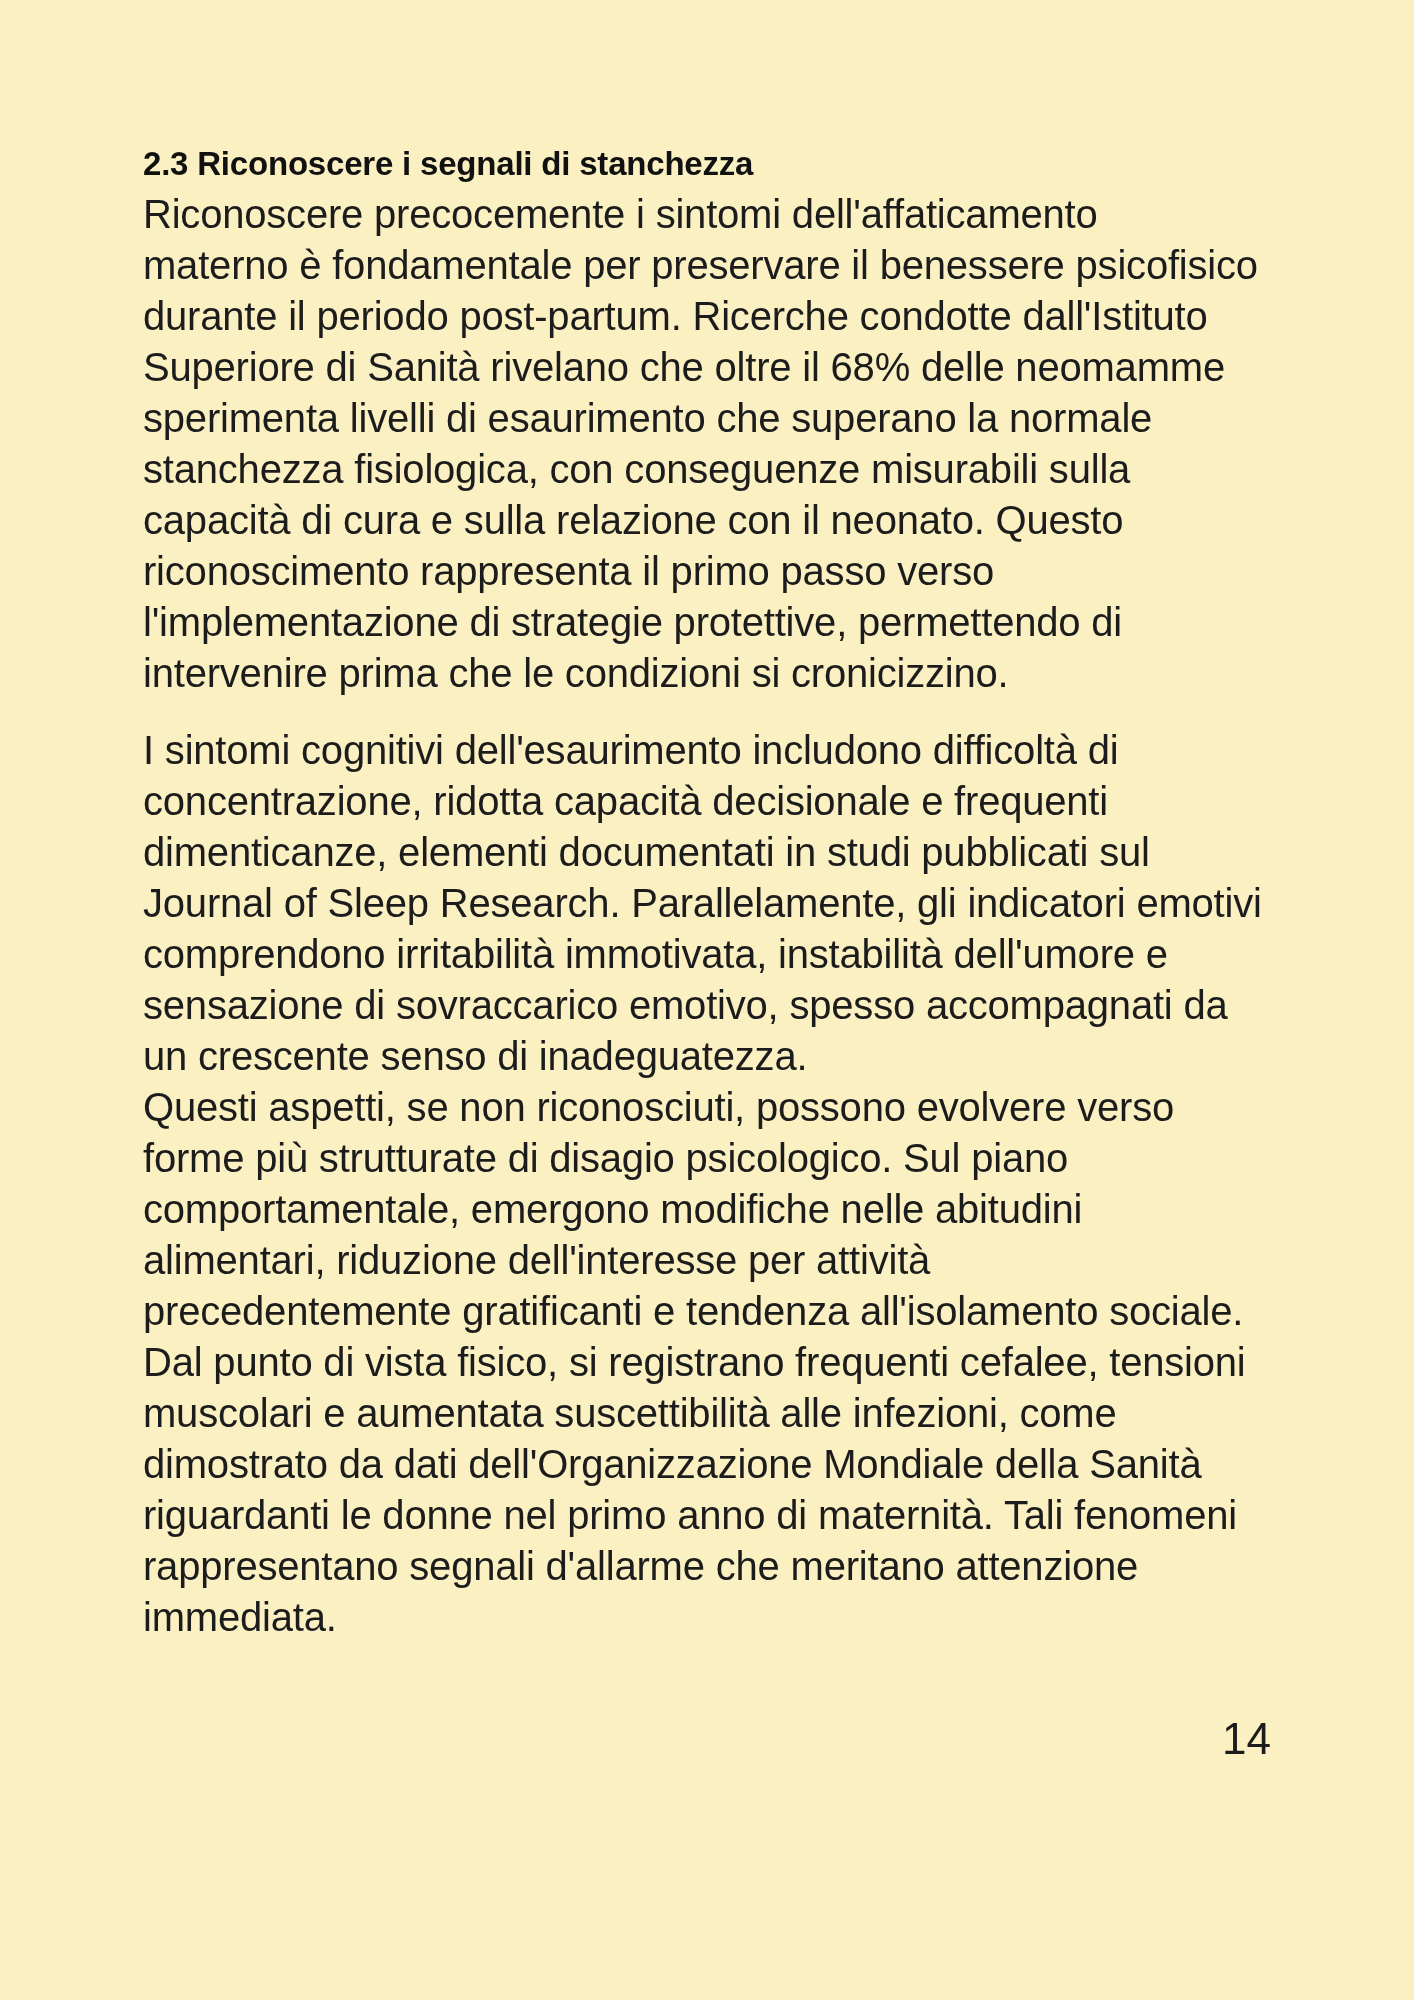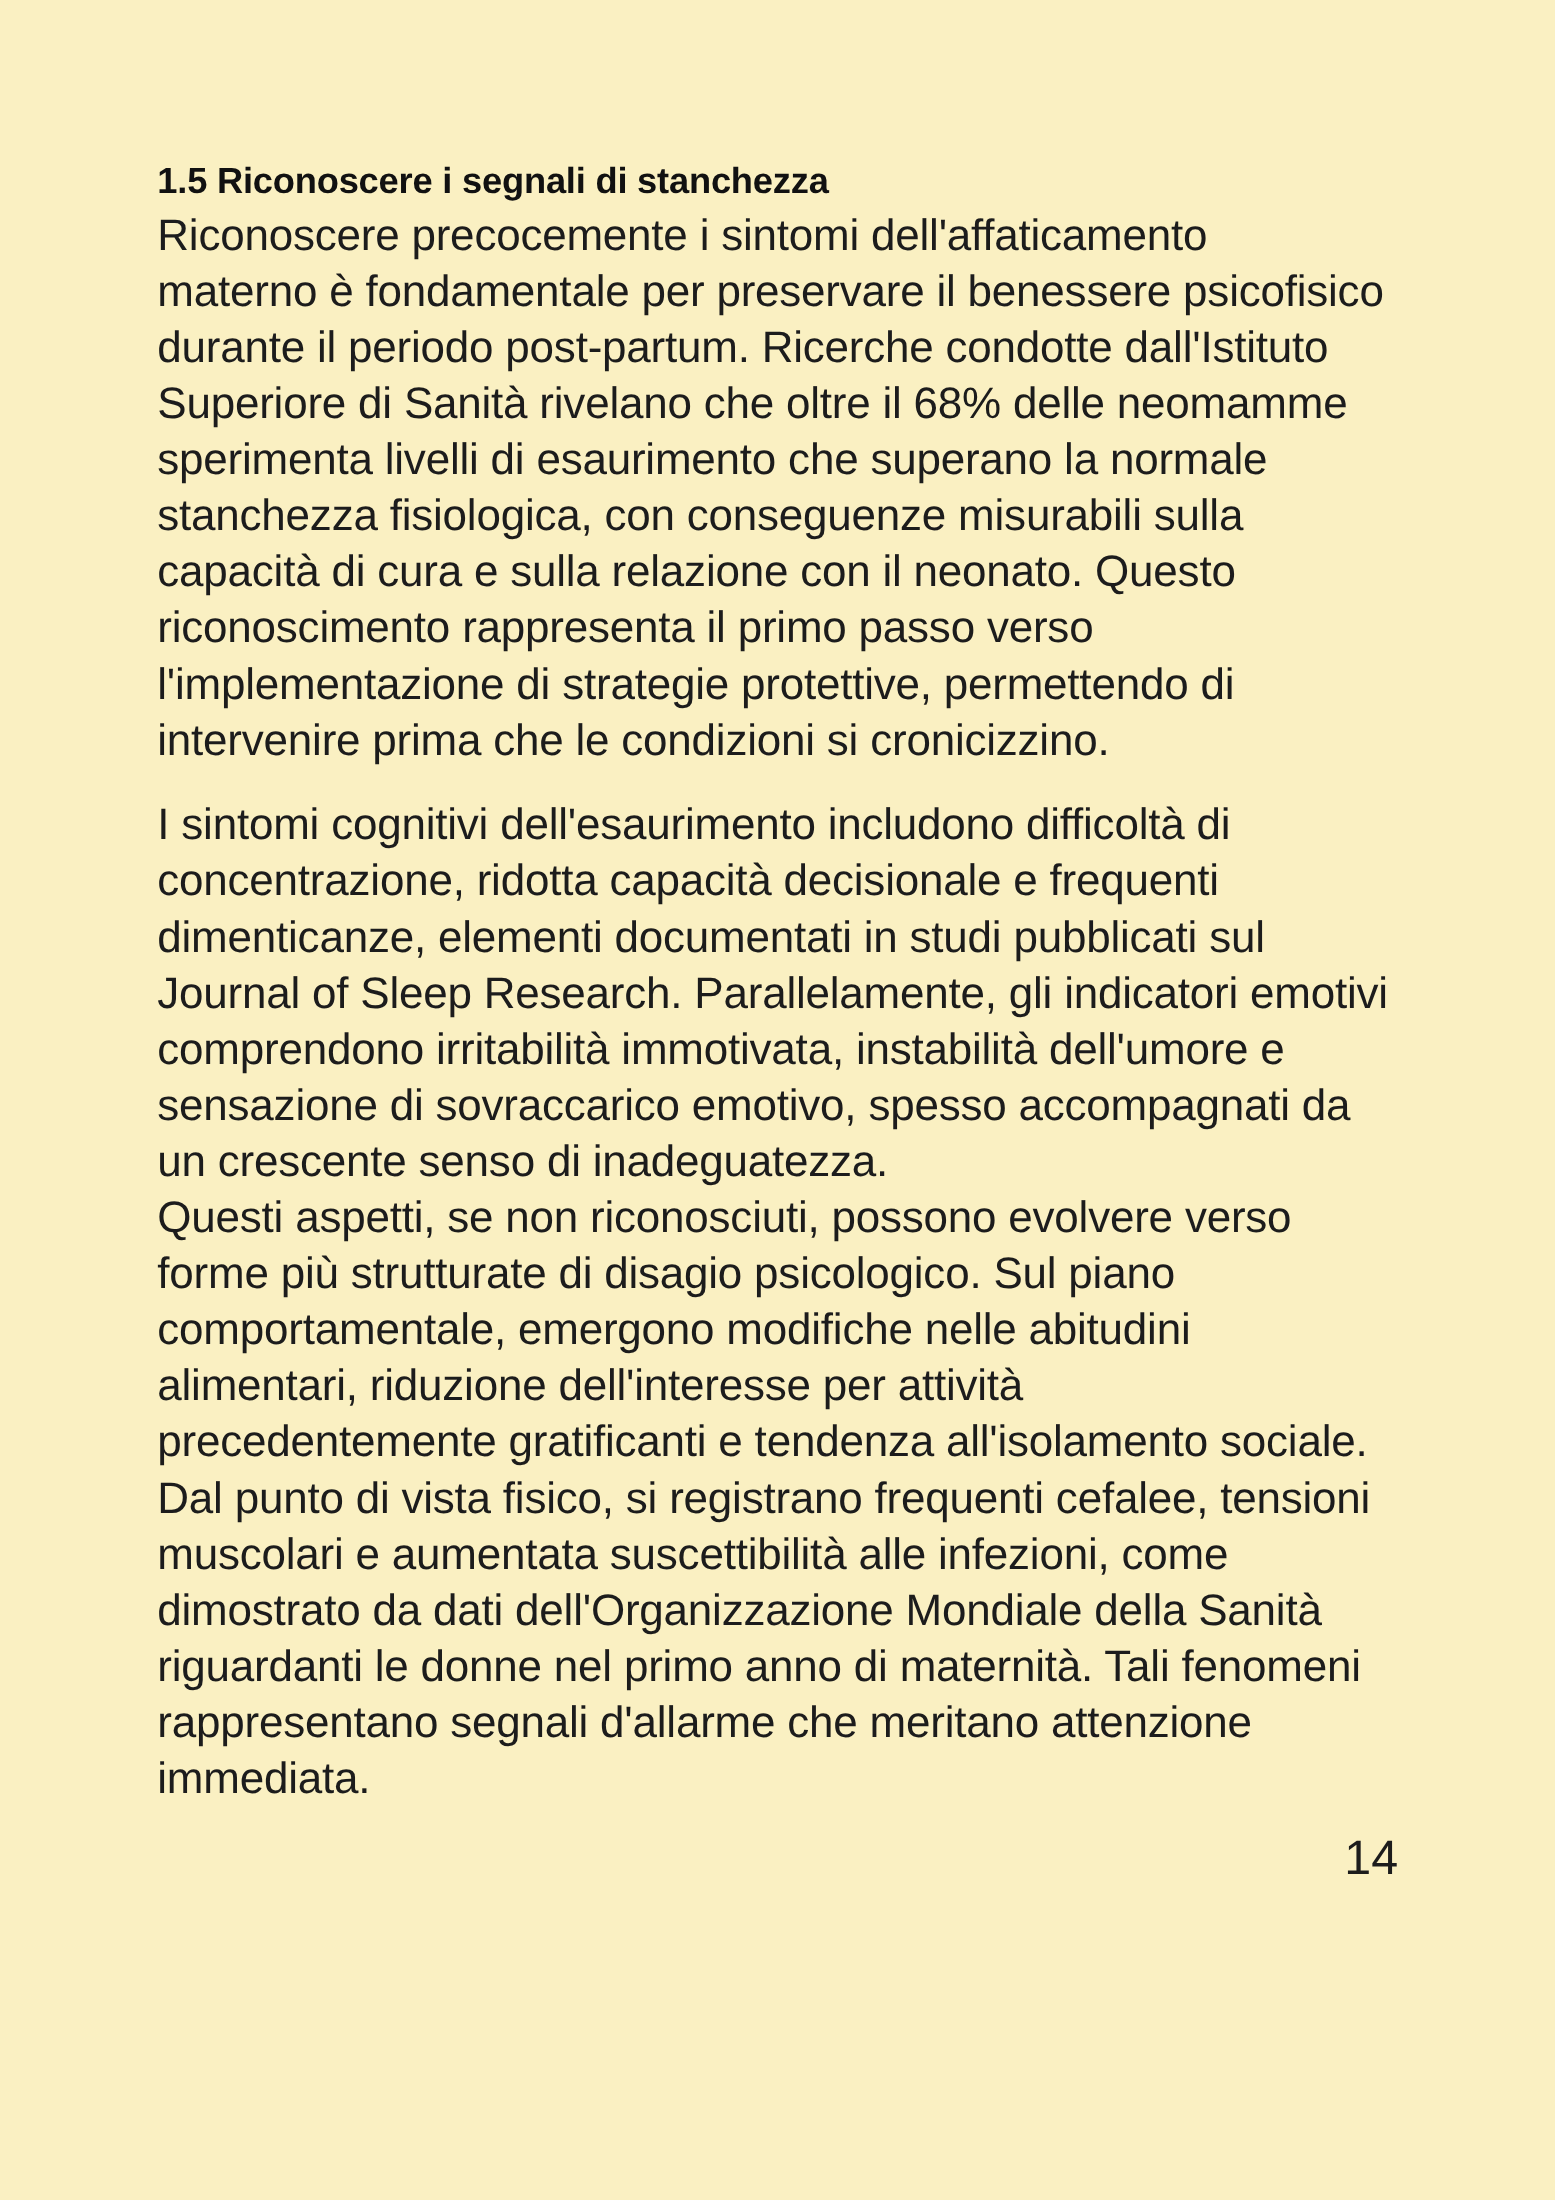--- a/index.html
+++ b/index.html
@@ -30,32 +30,32 @@
   }
   .para {
     font-size: 40px;
     line-height: 51px;
     letter-spacing: -0.2px;
     white-space: pre-line;
   }
   .para.gap-small { margin-top: 26px; }
   .para.gap-large { }
   .page-number {
-    margin-top: 22px;
+    margin-top: 71px;
     text-align: right;
     font-size: 44px;
     line-height: 50px;
     color: #1C1C1C;
   }
 </style>
 </head>
 <body>
 
 <div class="page">
-  <div class="heading">1.5 Riconoscere i segnali di stanchezza</div>
+  <div class="heading">2.3 Riconoscere i segnali di stanchezza</div>
 
   <div class="para">Riconoscere precocemente i sintomi dell'affaticamento
 materno è fondamentale per preservare il benessere psicofisico
 durante il periodo post-partum. Ricerche condotte dall'Istituto
 Superiore di Sanità rivelano che oltre il 68% delle neomamme
 sperimenta livelli di esaurimento che superano la normale
 stanchezza fisiologica, con conseguenze misurabili sulla
 capacità di cura e sulla relazione con il neonato. Questo
 riconoscimento rappresenta il primo passo verso
 l'implementazione di strategie protettive, permettendo di

